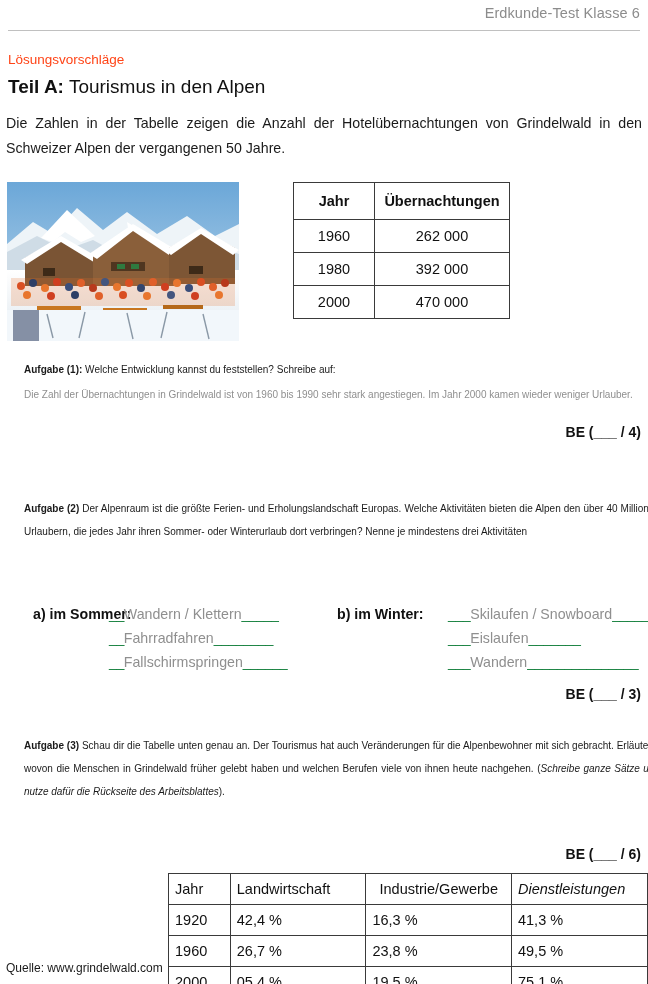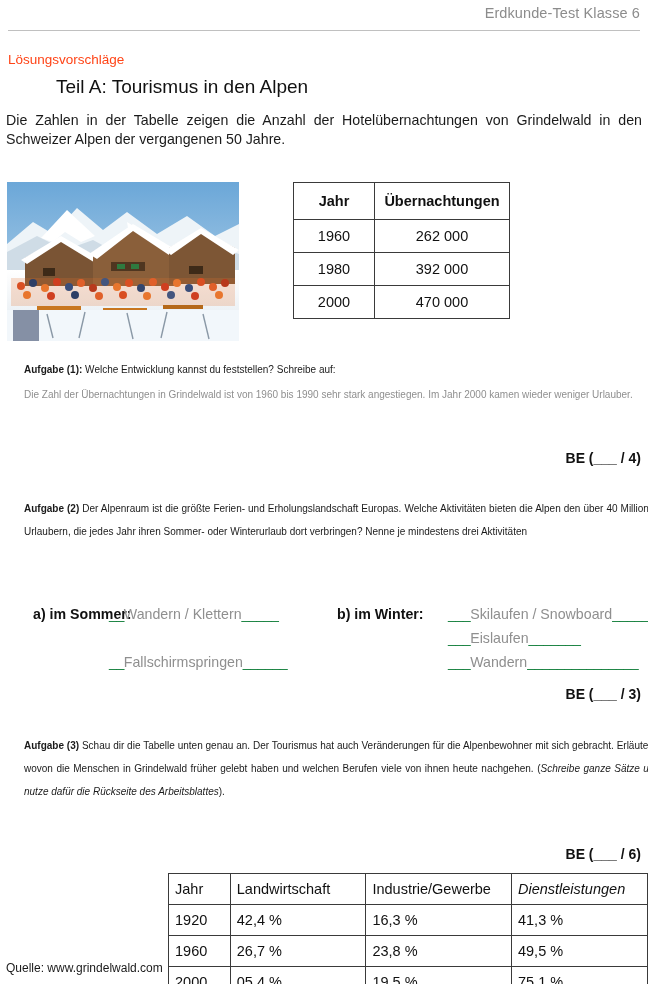--- a/index.html
+++ b/index.html
@@ -54,28 +54,28 @@
     white-space: nowrap;
   }
 
   .part-heading {
     left: 8px;
     top: 76px;
     font-size: 19px;
     white-space: nowrap;
     color: #111111;
   }
-  .part-heading .strong { font-weight: normal; margin-left: 48px; }
+  .part-heading .strong { font-weight: bold; }
 
   .intro-text {
     left: 6px;
     top: 111px;
     width: 636px;
     font-size: 14.2px;
-    line-height: 19px;
+    line-height: 25px;
     text-align: justify;
     color: #1a1a1a;
   }
 
   
   .photo {
     position: absolute;
     left: 7px;
     top: 182px;
     width: 232px;
@@ -160,21 +160,21 @@
     border: 1px solid #3a3a3a;
     text-align: left;
     padding: 2px 6px;
     height: 26px;
     color: #111;
     font-weight: normal;
     white-space: nowrap;
   }
   .table-jobs .c0 { width: 54px; }
   .table-jobs .c1 { width: 132px; }
-  .table-jobs .c2 { width: 137px; }
+  .table-jobs .c2 { width: 137px; text-align: center; }
   .table-jobs .c3 { width: 128px; font-style: italic; }
 
   .source {
     position: absolute;
     left: 6px;
     top: 961px;
     font-size: 12px;
     color: #1a1a1a;
     white-space: nowrap;
   }
@@ -299,34 +299,35 @@
       <td>2000</td>
       <td>470 000</td>
     </tr>
   </tbody>
 </table>
 
 <div class="task" style="top:358px;">
   <span class="lead">Aufgabe (1):</span><span> Welche Entwicklung kannst du feststellen? Schreibe auf:</span>
 </div>
 <div class="task answer-gray" style="top:383px;">Die Zahl der Übernachtungen in Grindelwald ist von 1960 bis 1990 sehr stark angestiegen. Im Jahr 2000 kamen wieder weniger Urlauber.</div>
-<div class="be" style="top:450px;">BE (___ / 4)</div>
+<div class="be" style="top:424px;">BE (___ / 4)</div>
 
 <div class="task" style="top:497px;">
   <span class="lead">Aufgabe (2)</span><span> Der Alpenraum ist die größte Ferien- und Erholungslandschaft Europas. Welche Aktivitäten bieten die Alpen den über 40 Millionen Urlaubern, die jedes Jahr ihren Sommer- oder Winterurlaub dort verbringen? Nenne je mindestens drei Aktivitäten</span>
 </div>
 
 <div class="activities">
   <div class="act-row">
     <span class="act-label summer">a) im Sommer:</span>
     <span class="act-ans summer"><span class="u">__</span><span>Wandern / Klettern</span><span class="u">_____</span></span>
     <span class="act-label winter">b) im Winter:</span>
     <span class="act-ans winter"><span class="u">___</span><span>Skilaufen / Snowboard</span><span class="u">_____</span></span>
   </div>
   <div class="act-row">
+    <span class="act-ans summer"><span class="u">__</span><span>Fahrradfahren</span><span class="u">________</span></span>
     <span class="act-ans winter"><span class="u">___</span><span>Eislaufen</span><span class="u">_______</span></span>
   </div>
   <div class="act-row">
     <span class="act-ans summer"><span class="u">__</span><span>Fallschirmspringen</span><span class="u">______</span></span>
     <span class="act-ans winter"><span class="u">___</span><span>Wandern</span><span class="u">_______________</span></span>
   </div>
 </div>
 <div class="be" style="top:686px;">BE (___ / 3)</div>
 
 <div class="task" style="top:734px;">

